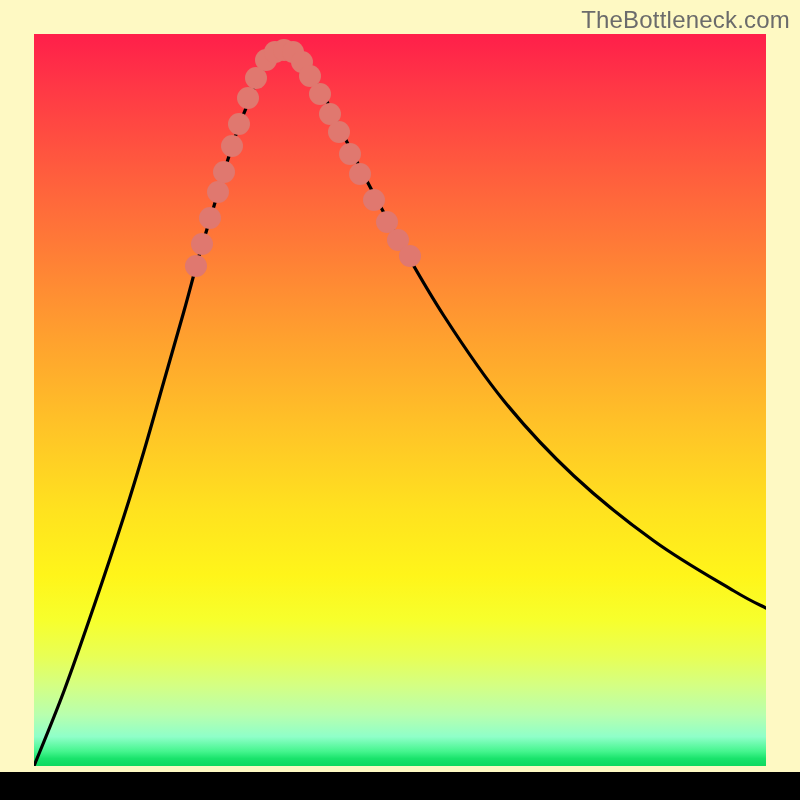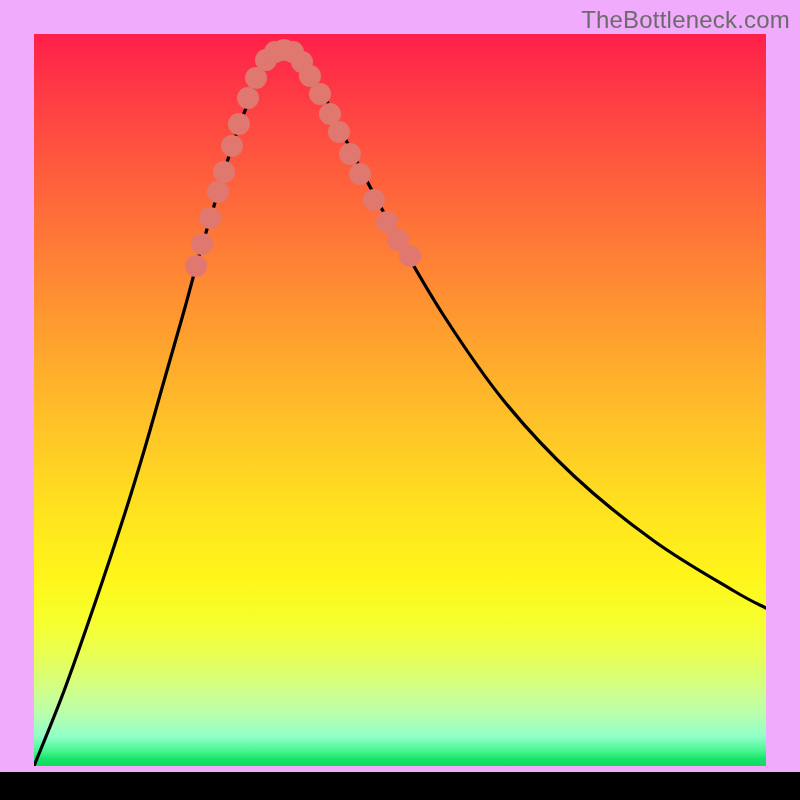--- a/index.html
+++ b/index.html
@@ -10,21 +10,21 @@
     background: #000;
     overflow: hidden;
     font-family: Arial, Helvetica, sans-serif;
   }
   .frame {
     position: absolute;
     top: 0;
     left: 0;
     width: 800px;
     height: 772px;
-    background: #f0abfc;
+    background: #fef9c3;
   }
   .plot {
     position: absolute;
     top: 34px;
     left: 34px;
     width: 732px;
     height: 732px;
     background: linear-gradient(to bottom,
       #ff1f4a 0%,
       #ff3a45 8%,

